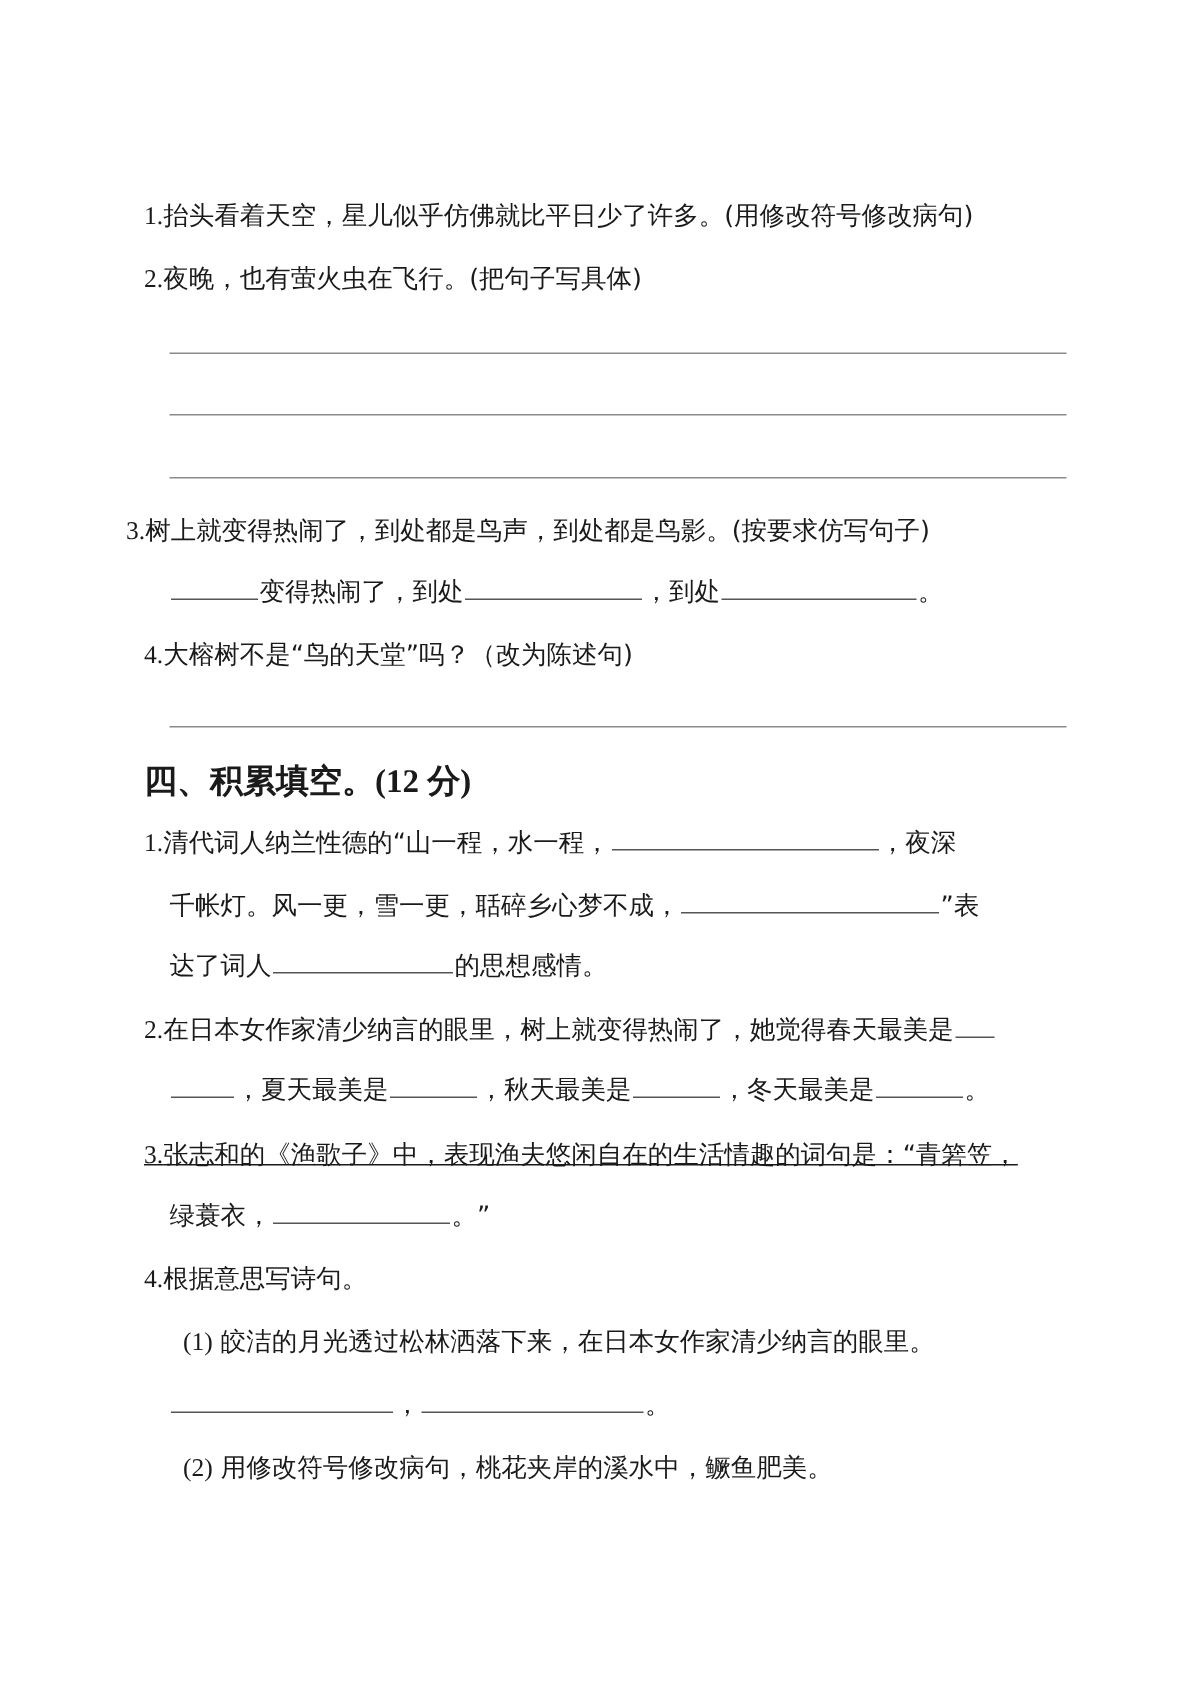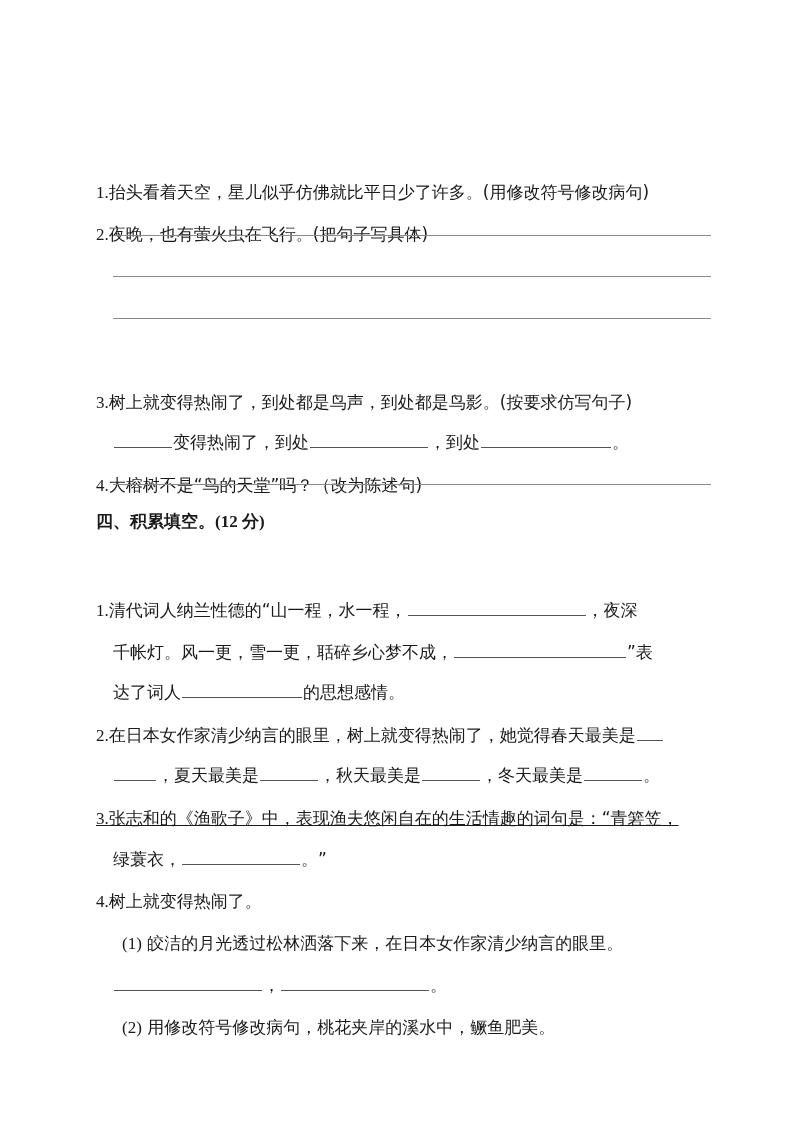--- a/index.html
+++ b/index.html
@@ -3,52 +3,52 @@
 <meta charset="utf-8">
 <style>
   html, body { margin: 0; padding: 0; background: #ffffff; }
   body {
     width: 793px; height: 1122px; position: relative; overflow: hidden;
     font-family: "DejaVu Sans", "Liberation Sans", sans-serif;
     color: #1a1a1a;
   }
   .line {
     position: absolute; left: 0; white-space: nowrap;
-    font-size: 17px; line-height: 22px; letter-spacing: 0px; margin-top: 48px;
+    font-size: 17px; line-height: 22px; letter-spacing: 0px;
   }
   .num { font-family: "Liberation Serif", "DejaVu Serif", serif; font-size: 17px; }
   .blank {
     display: inline-block; border-bottom: 1px solid #555; height: 15px;
     vertical-align: baseline; margin: 0 1px;
   }
   .rule {
     position: absolute; left: 113px; width: 598px; height: 0;
     border-top: 1px solid #8a8a8a;
   }
   .heading {
-    position: absolute; left: 96px; font-weight: bold; font-size: 17px; line-height: 22px;
+    position: absolute; left: 96px; font-weight: bold; font-size: 22px; line-height: 22px;
     white-space: nowrap;
   }
   .heading .score { font-family: "Liberation Serif", "DejaVu Serif", serif; font-weight: bold; }
 </style>
 </head>
 <body>
 
 <div class="line" style="top:133px;left:96px;">
   <span class="num">1.</span><span>抬头看着天空，星儿似乎仿佛就比平日少了许多。</span><span>(用修改符号修改病句)</span>
 </div>
 
 <div class="line" style="top:175px;left:96px;">
   <span class="num">2.</span><span>夜晚，也有萤火虫在飞行。</span><span>(把句子写具体)</span>
 </div>
 <div class="rule" style="top:235px;"></div>
 <div class="rule" style="top:276px;"></div>
 <div class="rule" style="top:318px;"></div>
 
-<div class="line" style="top:343px;left:96px;">
+<div class="line" style="top:343px;left:84px;">
   <span class="num">3.</span><span>树上就变得热闹了，到处都是鸟声，到处都是鸟影。</span><span>(按要求仿写句子)</span>
 </div>
 <div class="line" style="top:384px;left:113px;font-family:Liberation Mono, monospace;">
   <span class="blank" style="width:58px;"></span><span>变得热闹了，到处</span><span class="blank" style="width:118px;"></span><span>，到处</span><span class="blank" style="width:130px;"></span><span>。</span>
 </div>
 
 <div class="line" style="top:426px;left:96px;text-align:center;">
   <span class="num">4.</span><span>大榕树不是“鸟的天堂”吗？</span><span>（改为陈述句)</span>
 </div>
 <div class="rule" style="top:484px;"></div>
@@ -75,21 +75,21 @@
 </div>
 
 <div class="line" style="top:759px;left:96px;text-decoration:underline;">
   <span class="num">3.</span><span>张志和的《渔歌子》中，表现渔夫悠闲自在的生活情趣的词句是：“青箬笠，</span>
 </div>
 <div class="line" style="top:800px;left:113px;">
   <span>绿蓑衣，</span><span class="blank" style="width:118px;"></span><span>。”</span>
 </div>
 
 <div class="line" style="top:842px;left:96px;">
-  <span class="num">4.</span><span>树上就变得热闹了。</span>
+  <span class="num">4.</span><span>根据意思写诗句。</span>
 </div>
 <div class="line" style="top:884px;left:122px;">
   <span class="num">(1)</span>&nbsp;<span>皎洁的月光透过松林洒落下来，在日本女作家清少纳言的眼里。</span>
 </div>
 <div class="line" style="top:926px;left:113px;">
   <span class="blank" style="width:148px;"></span><span>，</span><span class="blank" style="width:148px;"></span><span>。</span>
 </div>
 <div class="line" style="top:968px;left:122px;">
   <span class="num">(2)</span>&nbsp;<span>用修改符号修改病句，桃花夹岸的溪水中，鳜鱼肥美。</span>
 </div>

